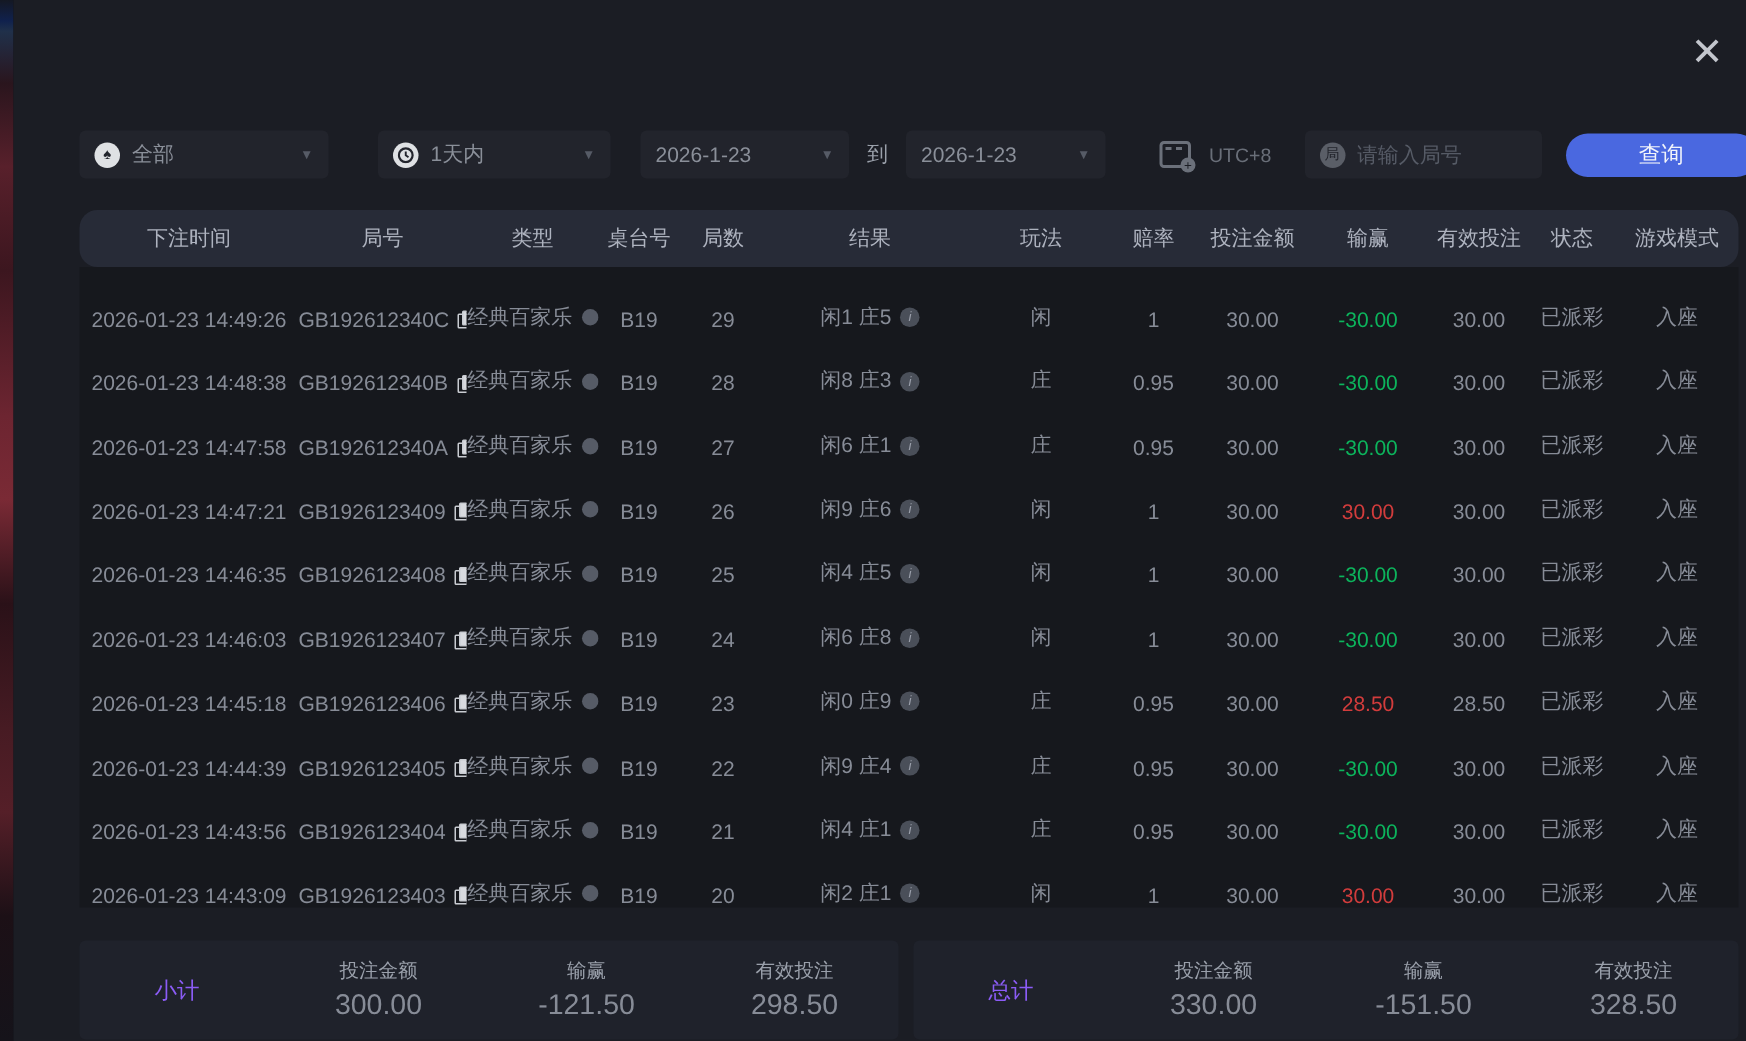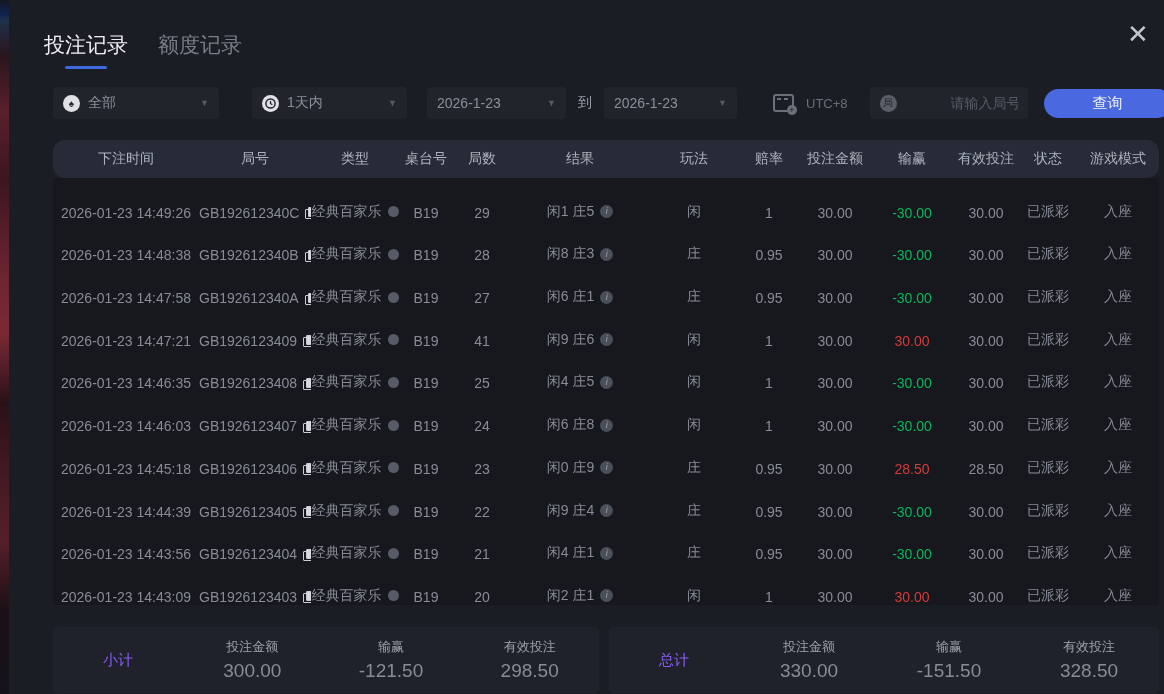--- a/index.html
+++ b/index.html
@@ -58,21 +58,21 @@
     font-size:9px; line-height:10px; text-align:center;
   }
   .tz-label{ color:#696e78; font-size:13px; margin-left:12px; }
   .round-input-box{
     display:flex; align-items:center; margin-left:22px; width:158px; height:32px;
     background:#22242c; border-radius:4px; padding:0 10px;
   }
   .round-input-box .circle-ico{ background:#5a5e67; color:#23252d; }
   .round-input-box input{
     background:transparent; border:none; outline:none; width:100%;
-    color:#8a8f99; font-size:14px; font-family:inherit;margin-left:46px;
+    color:#8a8f99; font-size:14px; font-family:inherit;
   }
   .round-input-box input::placeholder{ color:#565b66; }
   .query-btn{
     margin-left:16px; width:128px; height:29px; border:none; border-radius:15px;
     background:#4a68e0; color:#f2f4fa; font-size:15px; cursor:pointer; font-family:inherit;
   }
 
   
   .table{ position:absolute; left:44px; top:140px; width:1106px; }
   .thead{ display:flex; align-items:center; height:38px; background:#272b37; border-radius:12px;
@@ -109,30 +109,20 @@
   .stat .s-lbl{ color:#9aa0ab; font-size:13px; }
   .stat .s-val{ color:#878c97; font-size:19px; }
 </style>
 </head>
 <body>
 
 <div class="bg-strip"></div>
 
 <div class="modal">
 
-  <div class="tabs">
-    <div class="tab active">
-      <span class="lbl">投注记录</span>
-      <div class="underline"></div>
-    </div>
-    <div class="tab inactive">
-      <span class="lbl">额度记录</span>
-      <div class="underline"></div>
-    </div>
-  </div>
 
   <div class="close-x">✕</div>
 
   <div class="filters">
     <div class="select w-game">
       <span class="circle-ico">♠</span>
       <span>全部</span>
       <span class="chev">▼</span>
     </div>
     <div class="select w-time">
@@ -326,21 +316,21 @@
       <span class="copy-ico"></span>
     </div>
     <div class="cell c3">
       <span>经典百家乐</span>
       <span class="dot-badge"></span>
     </div>
     <div class="cell c4">
             <span>B19</span>
           </div>
     <div class="cell c5">
-            <span>41</span>
+            <span>26</span>
           </div>
     <div class="cell c6">
       <span>闲9 庄6</span>
       <span class="info-ico">i</span>
     </div>
     <div class="cell c7">
             <span>闲</span>
           </div>
     <div class="cell c8">
             <span>1</span>

